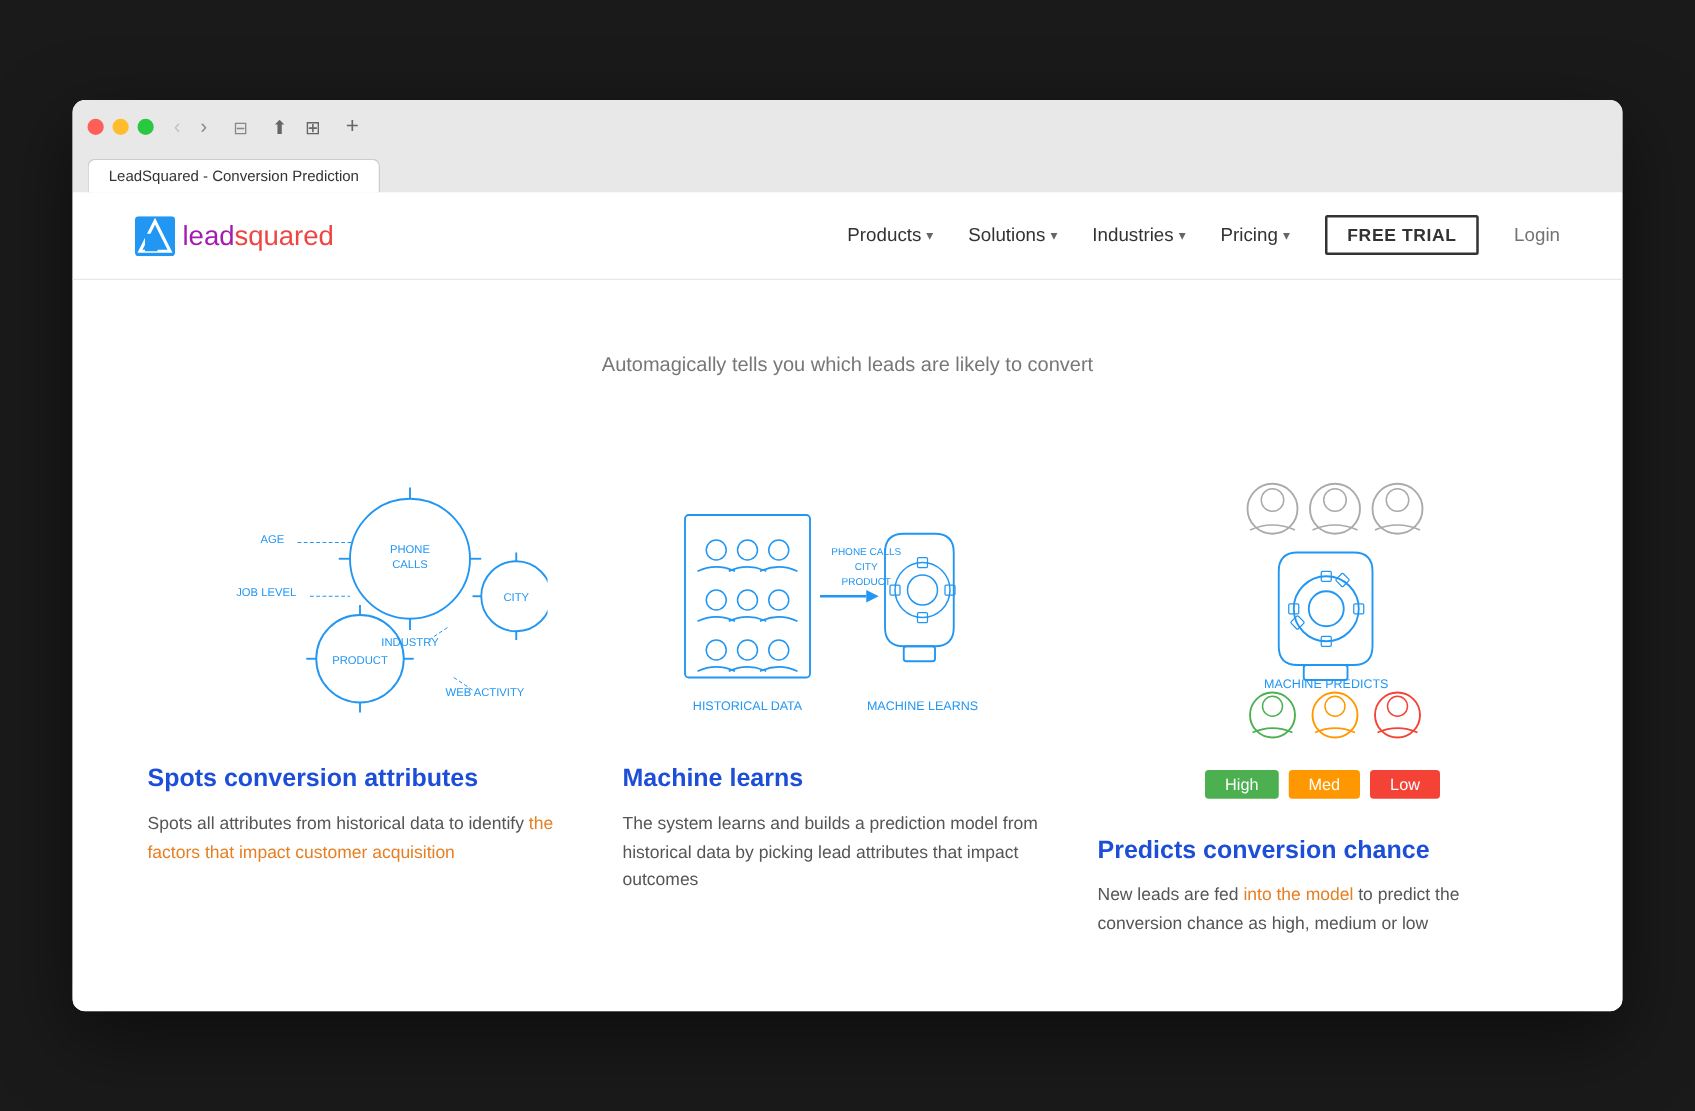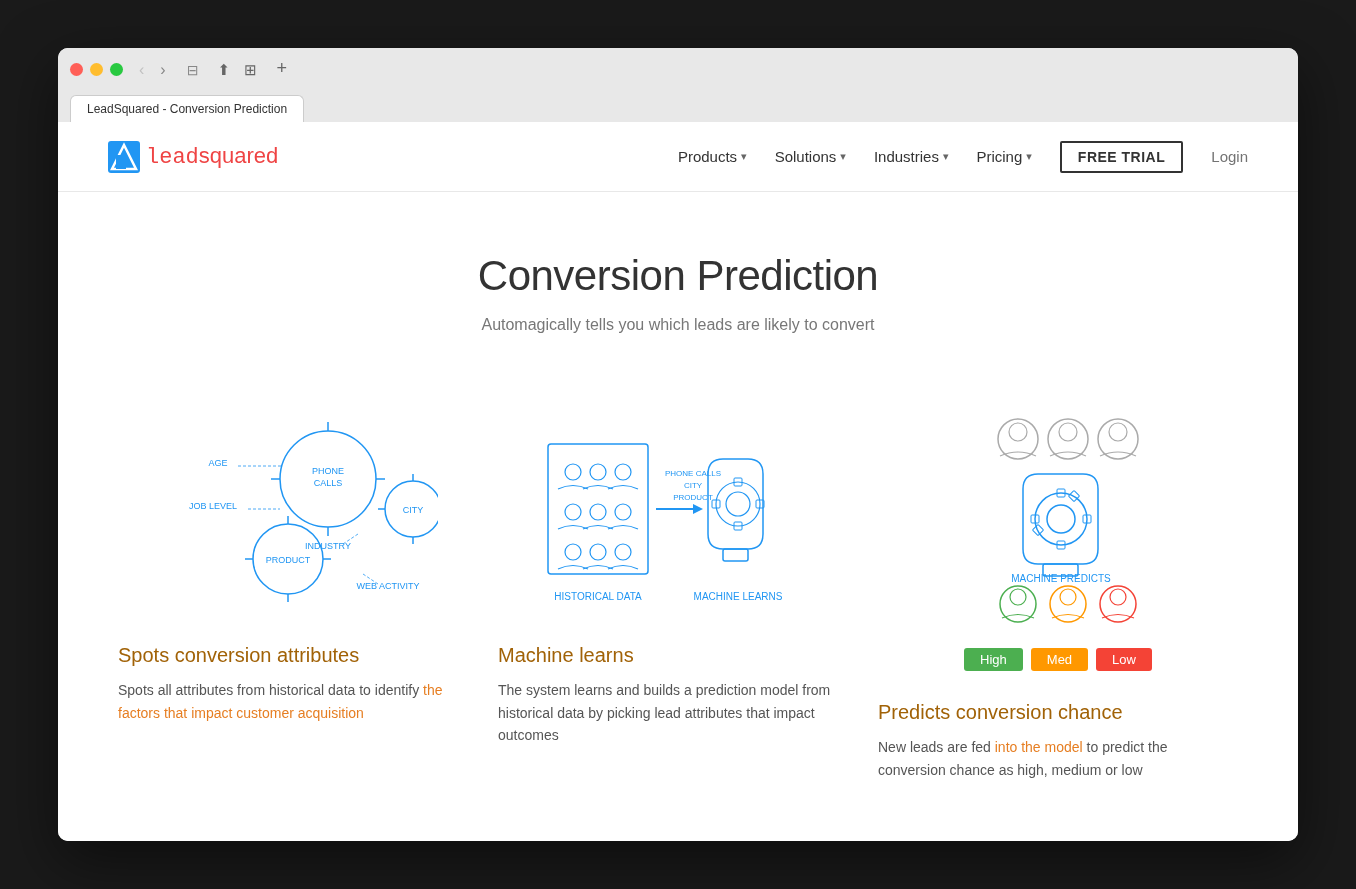--- a/index.html
+++ b/index.html
@@ -137,21 +137,21 @@
       margin-right: auto;
       text-decoration: none;
     }
     .logo-icon {
       width: 32px; height: 32px;
     }
     .logo-text {
       font-size: 22px;
       font-weight: 300;
     }
-    .logo-text span.lead { color: #ef4444; font-family: Liberation Mono, monospace; }
+    .logo-text span.lead { color: #a21caf; }
     .logo-text span.squared { color: #ef4444; }
 
     .nav-menu {
       display: flex;
       align-items: center;
       gap: 28px;
       list-style: none;
     }
     .nav-item {
       position: relative;
@@ -221,22 +221,22 @@
       width: 300px;
       height: 220px;
       display: flex;
       align-items: center;
       justify-content: center;
       margin-bottom: 20px;
     }
 
     .feature-title {
       font-size: 20px;
-      font-weight: 400;
-      color: #a16207;
+      font-weight: 700;
+      color: #1d4ed8;
       margin-bottom: 12px;
       align-self: flex-start;
     }
     .feature-desc {
       font-size: 14px;
       color: #555;
       line-height: 1.6;
       text-align: left;
     }
     .feature-desc .highlight { color: #e67e22; }
@@ -334,21 +334,20 @@
             <a class="nav-free-trial">FREE TRIAL</a>
           </li>
           <li class="nav-item">
             <a class="nav-login">Login</a>
           </li>
         </ul>
       </nav>
     </header>
 
     <section class="hero">
-      <h1 class="hero-title">Conversion Prediction</h1>
       <p class="hero-subtitle">Automagically tells you which leads are likely to convert</p>
     </section>
 
     <section class="features">
 
       <div class="feature-col">
         <div class="feature-illustration">
           <svg width="280" height="220" viewBox="0 0 280 220">
 
             <circle cx="170" cy="75" r="48" fill="none" stroke="#2196f3" stroke-width="1.5"></circle>

